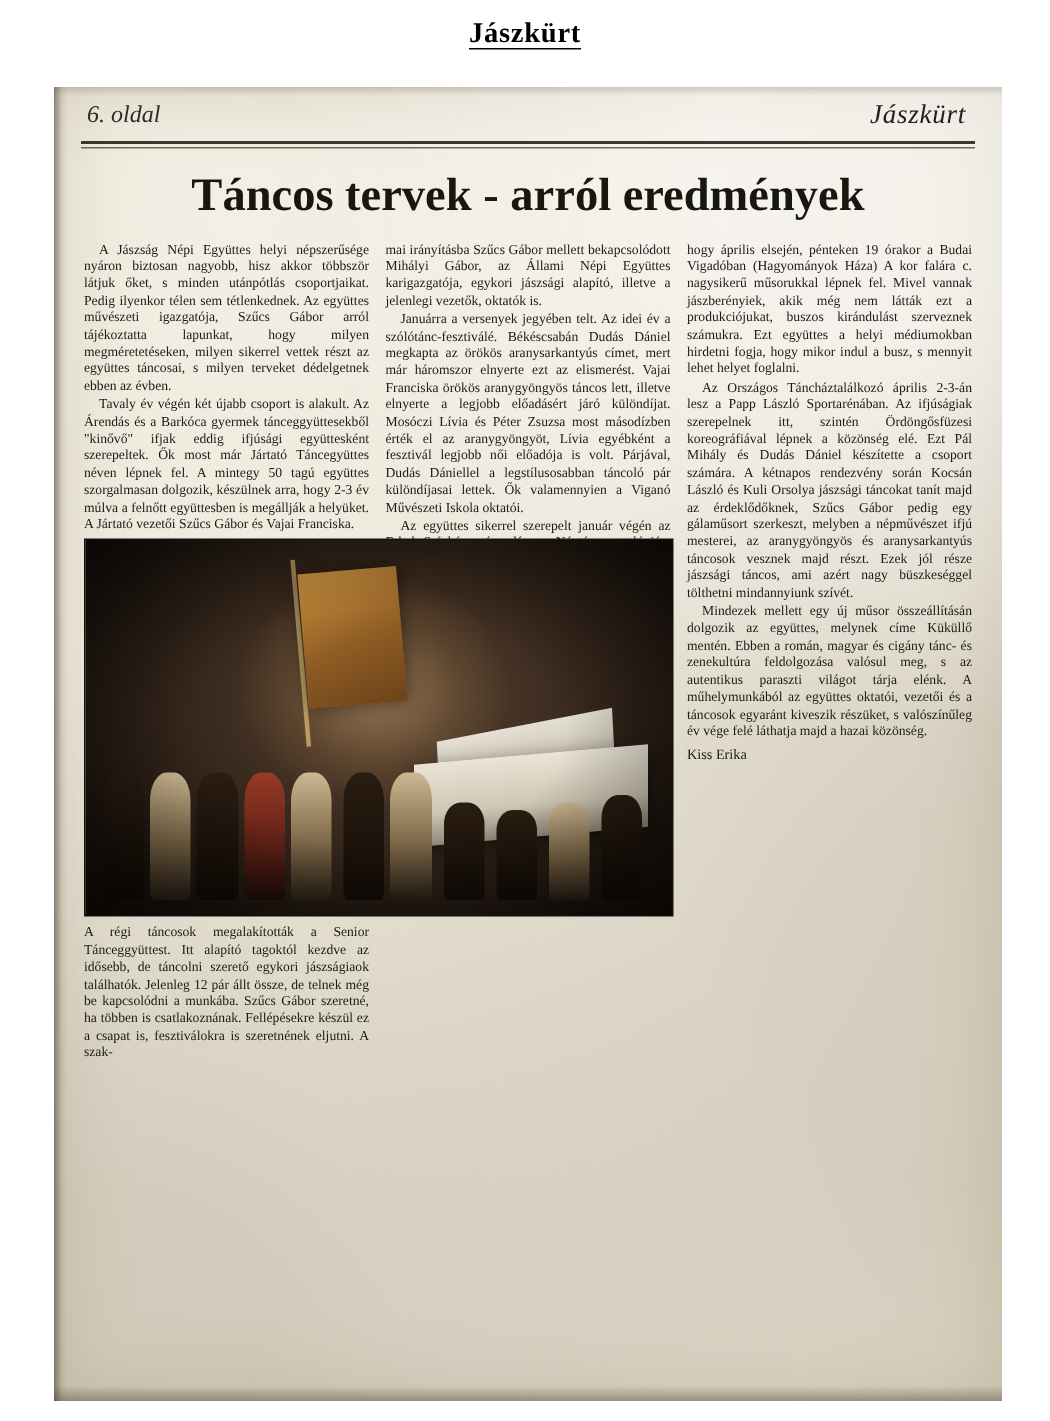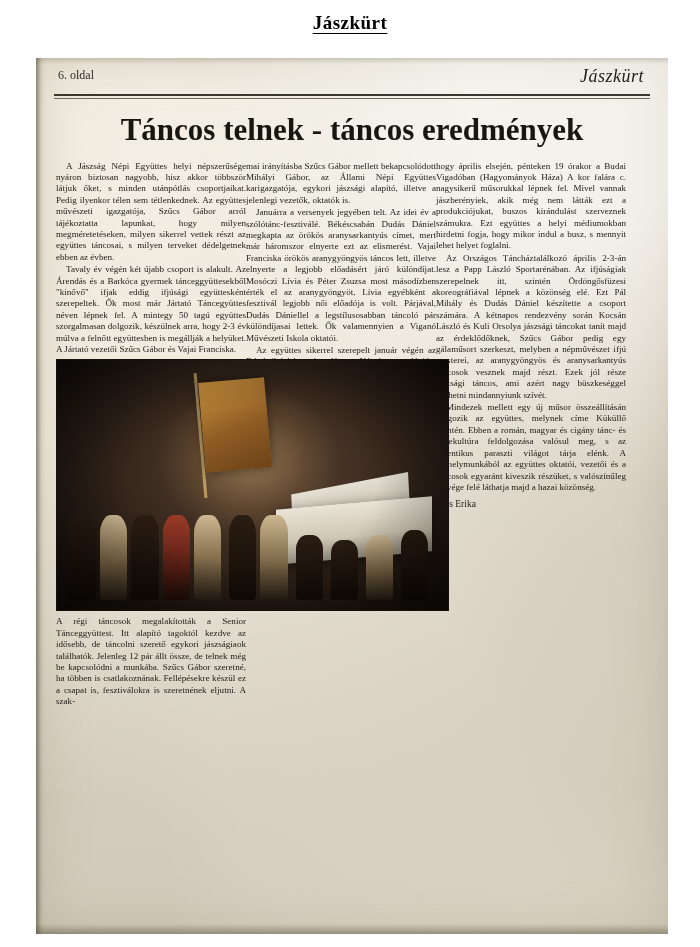--- a/index.html
+++ b/index.html
@@ -86,21 +86,22 @@
   
   .masthead {
     position: relative;
     height: 34px;
   }
   .folio {
     position: absolute;
     left: 8px;
     top: 2px;
     font-family: "Liberation Serif", serif;
-    font-size: 12px;
+    font-style: italic;
+    font-size: 16px;
     color: #2b2a26;
   }
   .masthead-title {
     position: absolute;
     right: 10px;
     top: 0px;
     font-family: "Liberation Serif", serif;
     font-style: italic;
     font-size: 18px;
     color: #23211d;
@@ -132,20 +133,21 @@
     font-size: 31px;
     letter-spacing: 0px;
     color: #17160f;
     line-height: 1.05;
   }
 
   
   .cols {
     margin-top: 14px;
     display: flex;
+    gap: 11px;
     padding: 0 6px;
   }
   .col {
     width: 190px;
     font-size: 9.1px;
     line-height: 1.255;
     text-align: justify;
     color: #1c1a14;
     font-family: "Liberation Serif", serif;
     hyphens: auto;
@@ -256,21 +258,21 @@
 
   <div class="scan-inner">
 
     <div class="masthead">
       <div class="folio">6. oldal</div>
       <div class="masthead-title">Jászkürt</div>
       <div class="masthead-rule"></div>
       <div class="masthead-rule2"></div>
     </div>
 
-    <div class="headline">Táncos telnek - táncos eredmények</div>
+    <div class="headline">Táncos tervek - arról eredmények</div>
 
     <div class="cols">
 
       <div class="col">
         <p>A Jászság Népi Együttes helyi népszerűsége nyáron biztosan nagyobb, hisz akkor többször látjuk őket, s minden utánpótlás csoportjaikat. Pedig ilyenkor télen sem tétlenkednek. Az együttes művészeti igazgatója, Szűcs Gábor arról tájékoztatta lapunkat, hogy milyen megméretetéseken, milyen sikerrel vettek részt az együttes táncosai, s milyen terveket dédelgetnek ebben az évben.</p>
 
         <p>Tavaly év végén két újabb csoport is alakult. Az Árendás és a Barkóca gyermek tánceggyüttesekből "kinővő" ifjak eddig ifjúsági együttesként szerepeltek. Ők most már Jártató Táncegyüttes néven lépnek fel. A mintegy 50 tagú együttes szorgalmasan dolgozik, készülnek arra, hogy 2-3 év múlva a felnőtt együttesben is megállják a helyüket. A Jártató vezetői Szűcs Gábor és Vajai Franciska.</p>
 
         <div class="photo" style="width:391px;">
           <div class="glow"></div>

